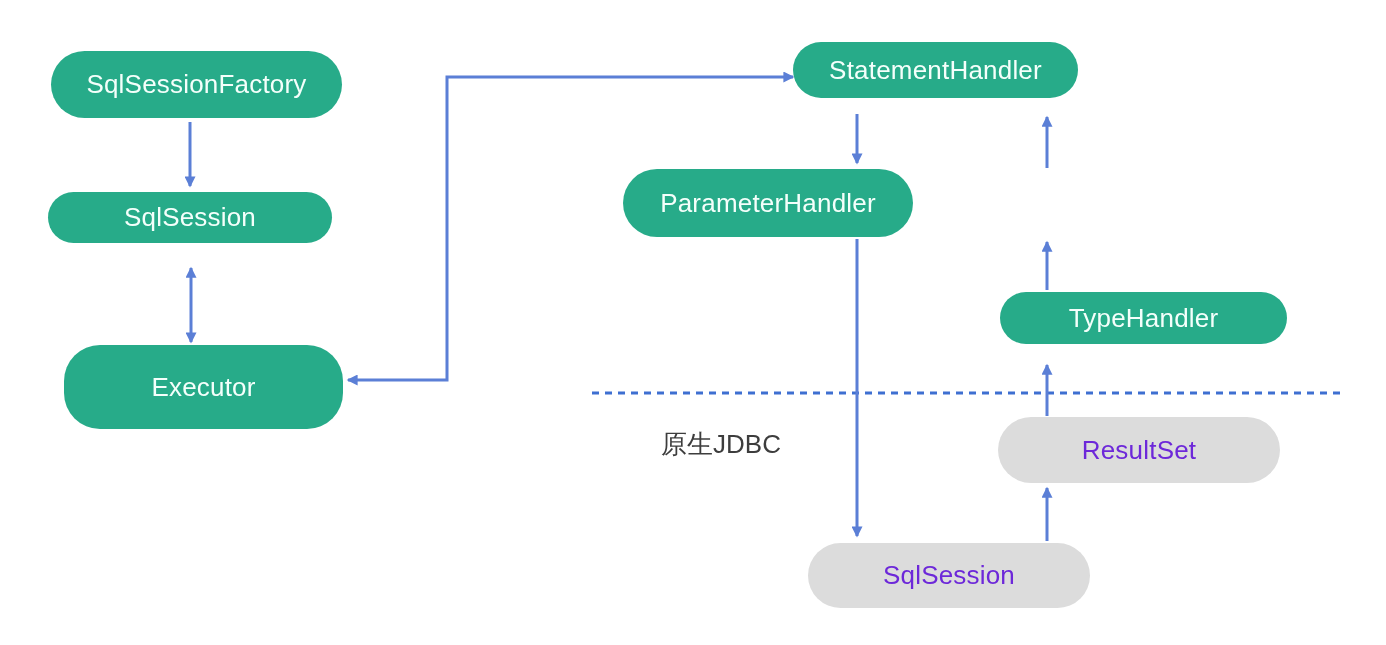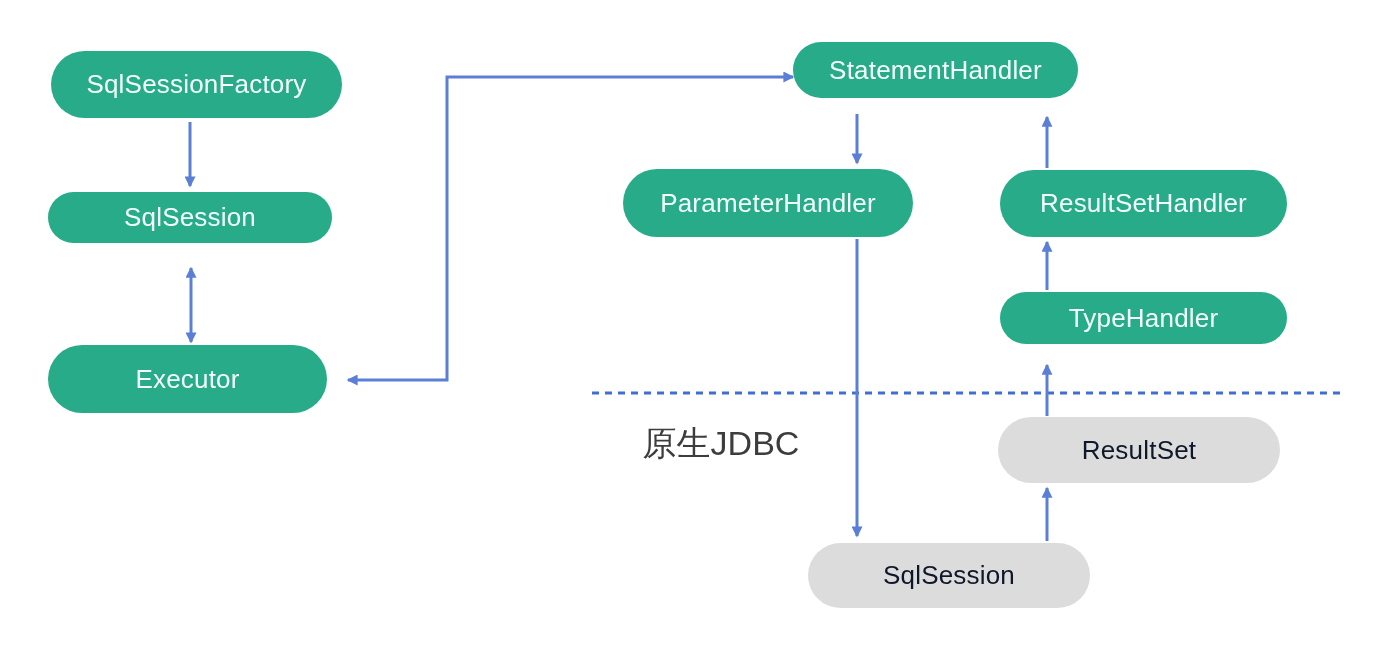--- a/index.html
+++ b/index.html
@@ -33,32 +33,32 @@
     letter-spacing: 0.2px;
     white-space: nowrap;
     box-sizing: border-box;
   }
   .node.green {
     background: #27ab89;
     color: #f4fffb;
   }
   .node.gray {
     background: #dcdcdc;
-    color: #0f172a;
+    color: #6d28d9;
   }
   .separator-label {
     position: absolute;
     left: 650px;
     top: 429px;
     width: 142px;
     height: 30px;
     display: flex;
     align-items: center;
     justify-content: center;
-    font-size: 34px;
+    font-size: 26px;
     font-weight: 500;
     color: #3d3d3d;
     white-space: nowrap;
   }
 </style>
 </head>
 <body>
 
 <div class="canvas">
 
@@ -90,27 +90,26 @@
 
     <line x1="857" y1="239" x2="857" y2="536" stroke="#5b7fd6" stroke-width="3" marker-end="url(#arrow)"></line>
 
     <line x1="1047" y1="541" x2="1047" y2="488" stroke="#5b7fd6" stroke-width="3" marker-end="url(#arrow)"></line>
   </svg>
 
   <div class="node green" style="left:51px;  top:51px;  width:291px; height:67px;">SqlSessionFactory</div>
 
   <div class="node green" style="left:48px;  top:192px; width:284px; height:51px;">SqlSession</div>
 
-  <div class="node green" style="left:48px;  top:345px; width:279px; height:68px;">Executor</div>
+  <div class="node green" style="left:64px;  top:345px; width:279px; height:84px;">Executor</div>
 
   <div class="node green" style="left:793px; top:42px;  width:285px; height:56px;">StatementHandler</div>
 
   <div class="node green" style="left:623px; top:169px; width:290px; height:68px;">ParameterHandler</div>
 
-  <div class="node green" style="left:1000px; top:170px; width:287px; height:67px;">ResultSetHandler</div>
 
   <div class="node green" style="left:1000px; top:292px; width:287px; height:52px;">TypeHandler</div>
 
   <div class="node gray" style="left:998px; top:417px; width:282px; height:66px;">ResultSet</div>
 
   <div class="node gray" style="left:808px; top:543px; width:282px; height:65px;">SqlSession</div>
 
   <div class="separator-label">原生JDBC</div>
 
 </div>

